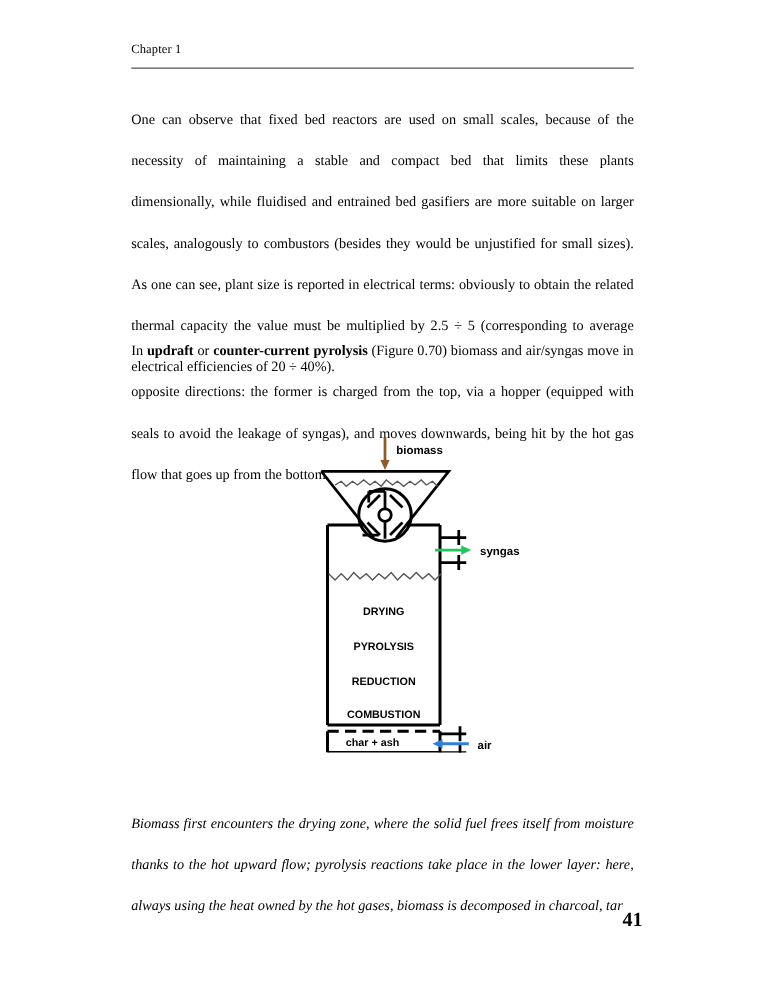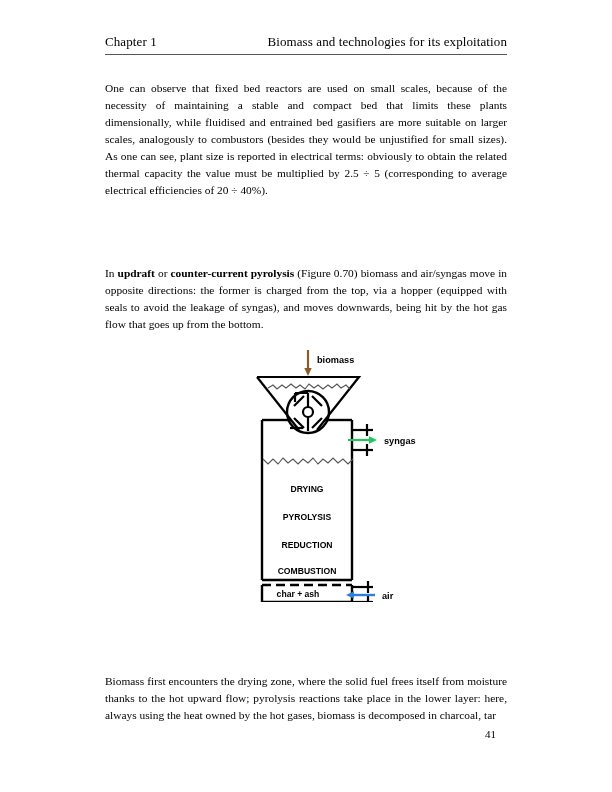--- a/index.html
+++ b/index.html
@@ -25,51 +25,51 @@
 
   
   .header {
     position: absolute;
     left: 105px;
     top: 34px;
     width: 402px;
     display: flex;
     justify-content: space-between;
     align-items: baseline;
-    font-size: 13px;
+    font-size: 10px;
     letter-spacing: .1px;
   }
   .header-rule {
     position: absolute;
     left: 105px;
     top: 54px;
     width: 402px;
     height: 1px;
     background: #555555;
   }
 
   
   .body-col {
     position: absolute;
     left: 105px;
     width: 402px;
     font-size: 11.4px;
-    line-height: 17px;
+    line-height: 33px;
   }
   .para {
     margin: 0;
     text-align: justify;
     text-justify: inter-word;
   }
   .b { font-weight: bold; margin-top: 42px; }
 
   #para-1 { top: 80px; }
   #para-2 { top: 219px; }
   #para-3 { top: 265px; }
-  #para-4 { top: 673px; }
+  #para-4 { top: 643px; font-style: italic; }
 
   
   .figure {
     position: absolute;
     left: 105px;
     top: 340px;
     width: 402px;
     height: 290px;
   }
   .fig-canvas {
@@ -82,33 +82,33 @@
     top: 270px;
     width: 402px;
     text-align: center;
     font-style: italic;
     font-size: 11.2px;
   }
 
   
   .page-number {
     position: absolute;
-    right: 116px;
+    right: 98px;
     top: 728px;
-    font-size: 11px;
+    font-size: 16px;
+    font-weight: bold;
   }
 </style>
 </head>
 <body>
 
 <div class="page">
 
   <div class="header">
     <span>Chapter 1</span>
-    <span>Biomass and technologies for its exploitation</span>
   </div>
   <div class="header-rule"></div>
 
   <div class="body-col" id="para-1">
     <p class="para">One can observe that fixed bed reactors are used on small scales, because of the necessity of maintaining a stable and compact bed that limits these plants dimensionally, while fluidised and entrained bed gasifiers are more suitable on larger scales, analogously to combustors (besides they would be unjustified for small sizes). As one can see, plant size is reported in electrical terms: obviously to obtain the related thermal capacity the value must be multiplied by 2.5 ÷ 5 (corresponding to average electrical efficiencies of 20 ÷ 40%).</p>
   </div>
 
 
   <div class="body-col" id="para-3">
     <p class="para"><span>In </span><span class="b">updraft</span><span> or </span><span class="b">counter-current pyrolysis</span><span> (Figure 0.70) biomass and air/syngas move in opposite directions: the former is charged from the top, via a hopper (equipped with seals to avoid the leakage of syngas), and moves downwards, being hit by the hot gas flow that goes up from the bottom.</span></p>

